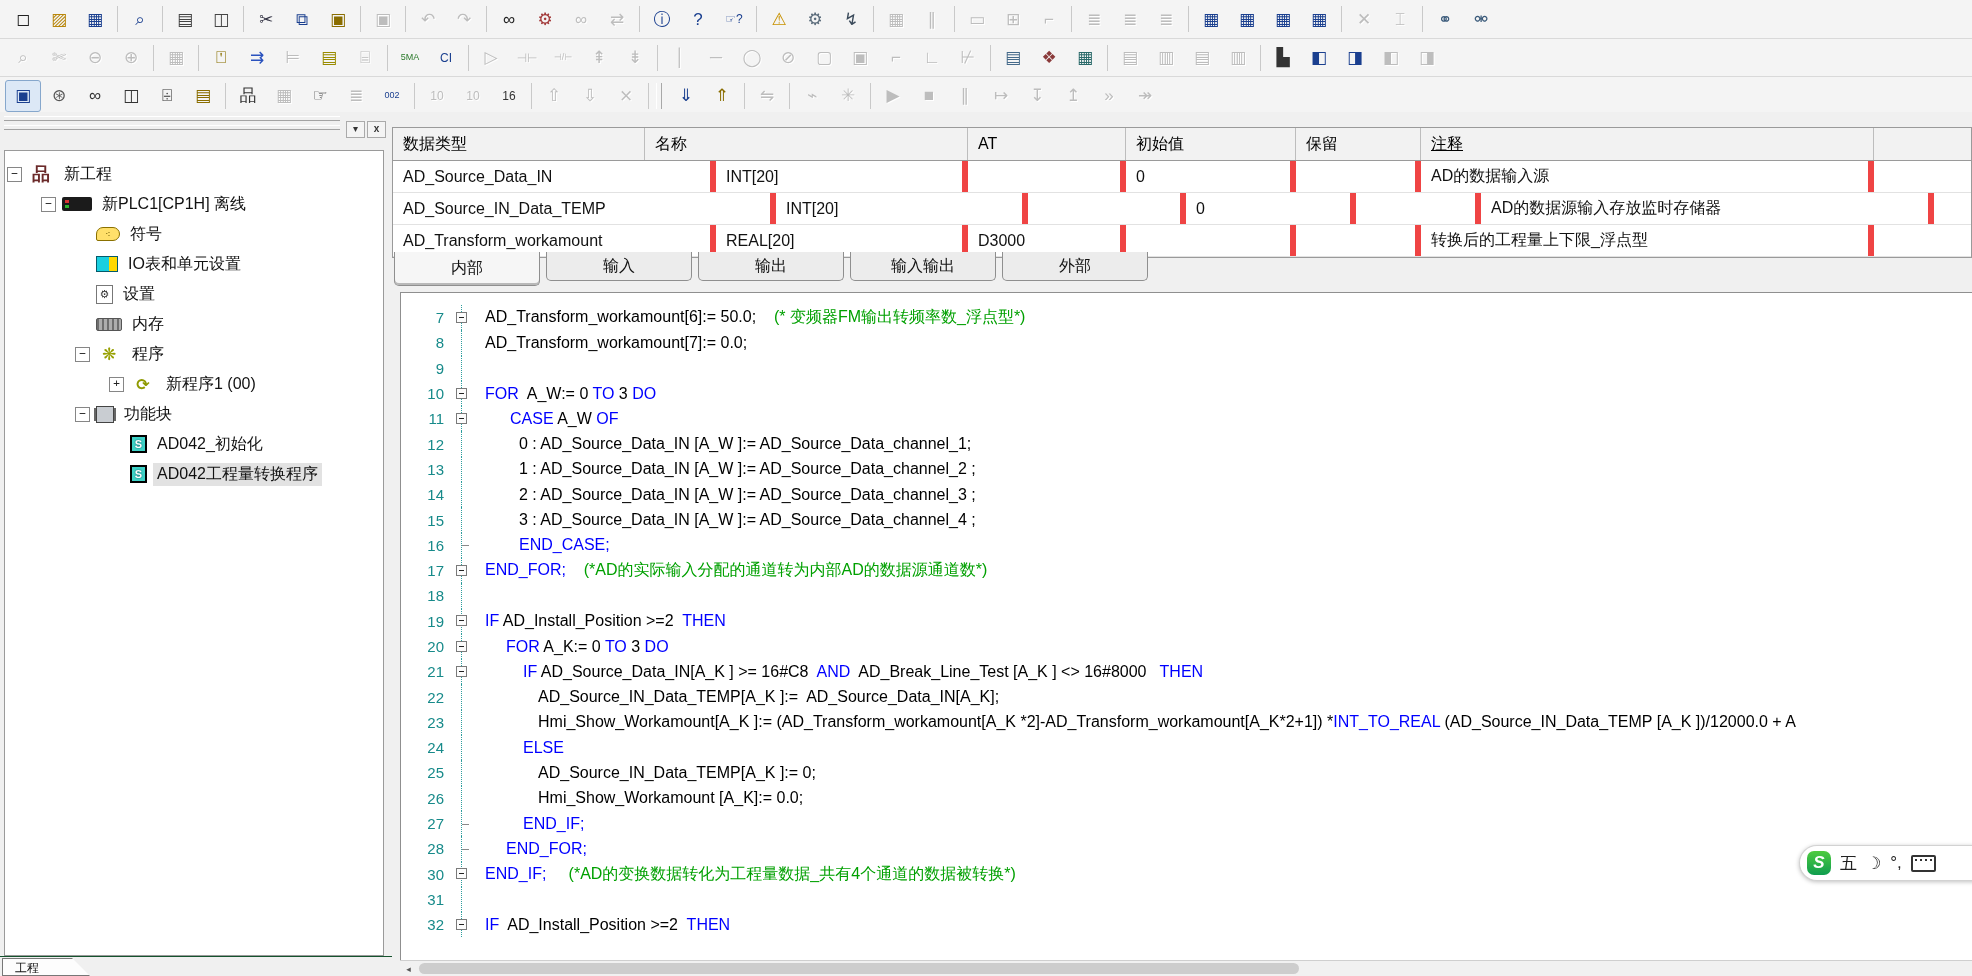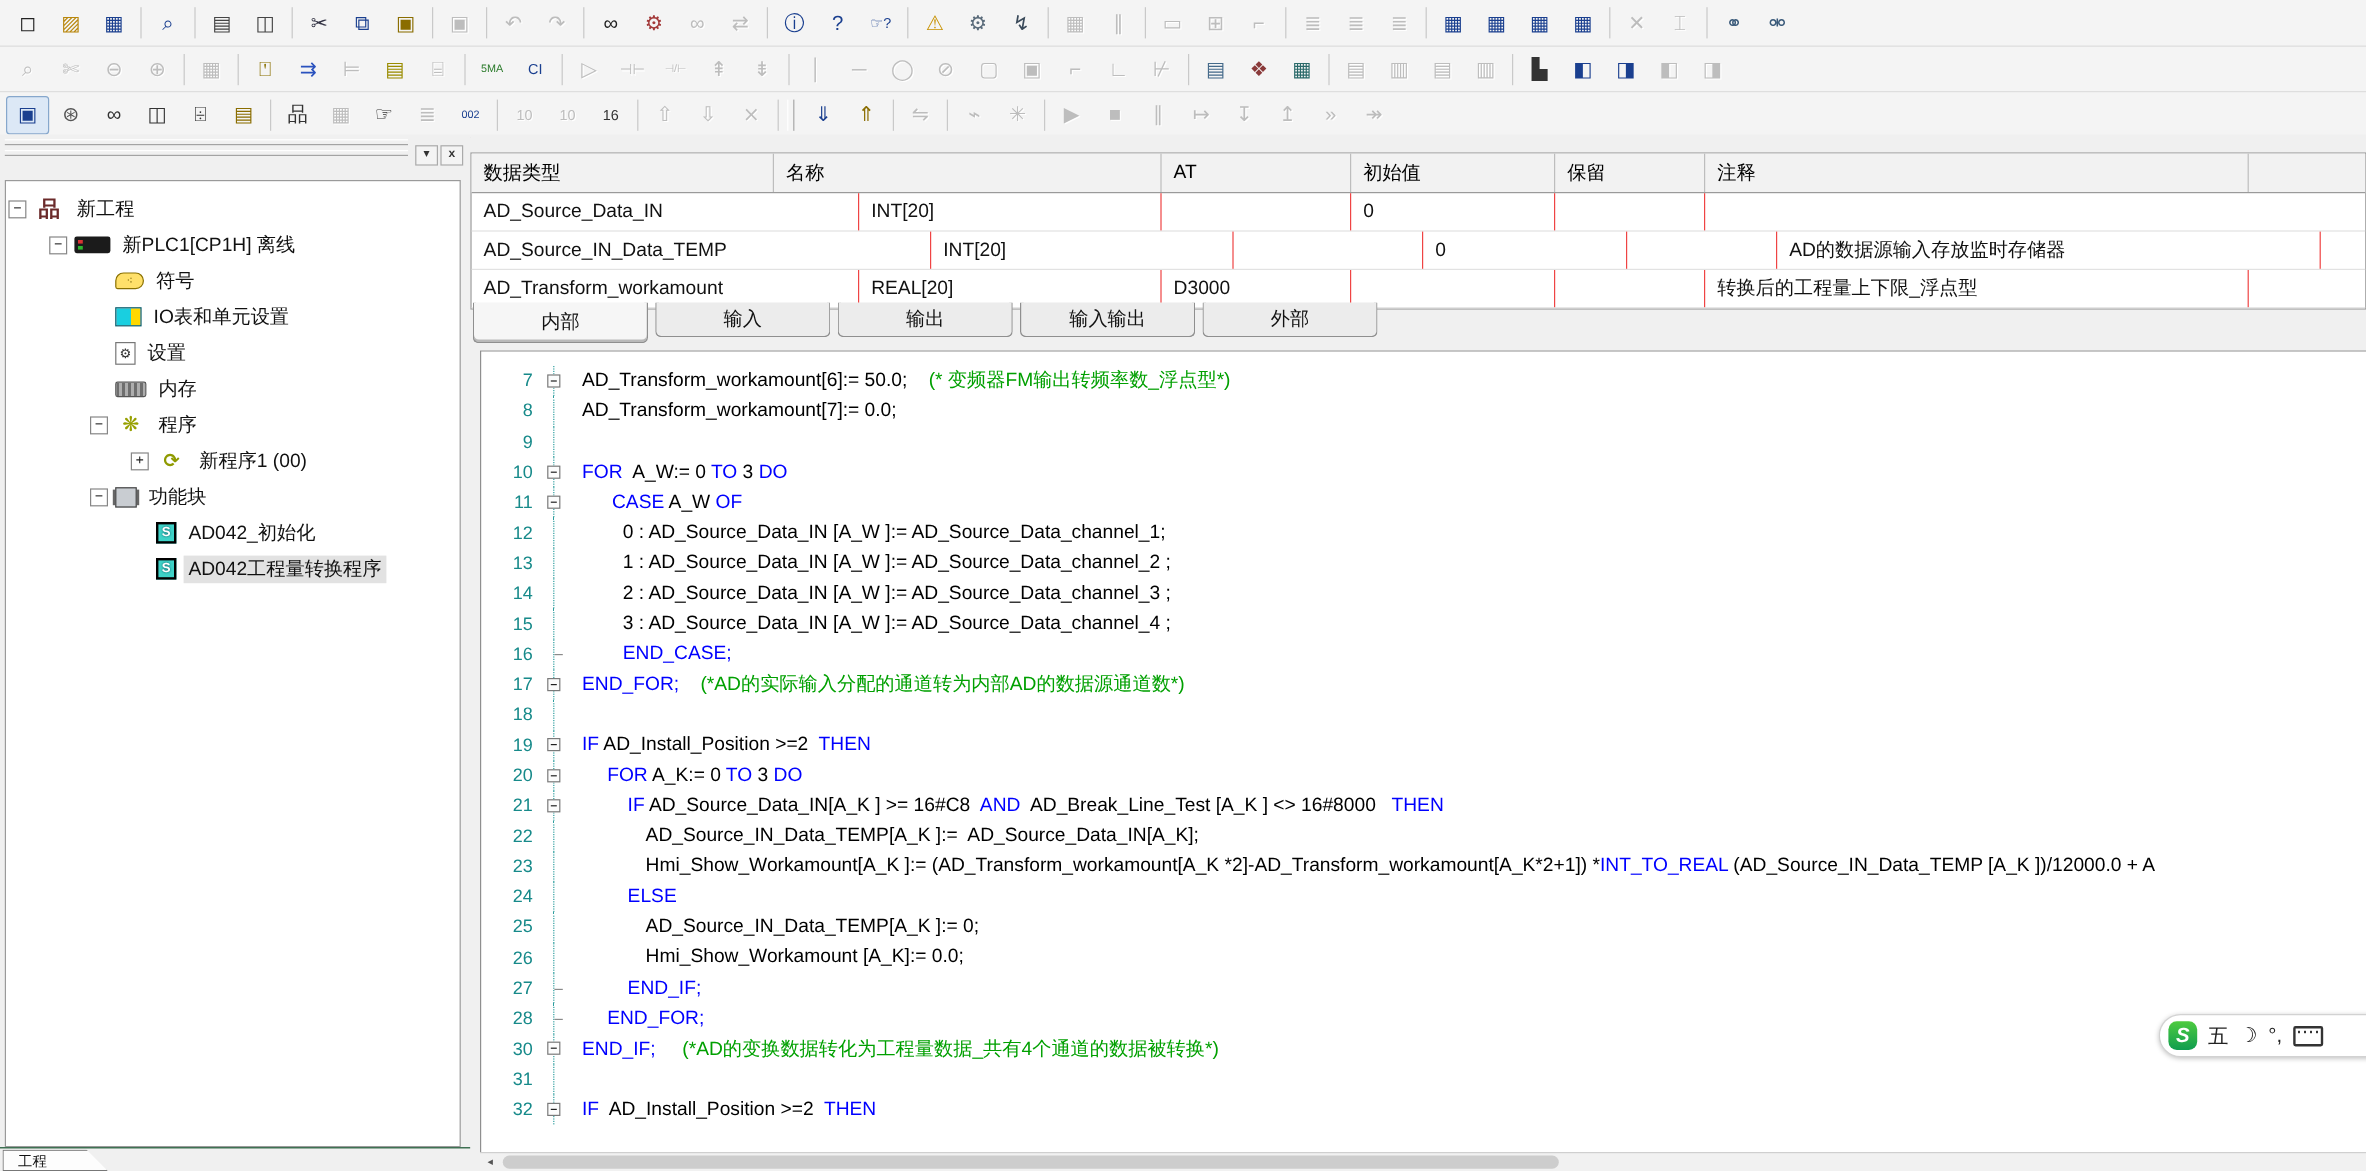--- a/index.html
+++ b/index.html
@@ -59,21 +59,21 @@
     padding-left:12px;color:#111;box-sizing:border-box;border:1px solid #777;}
 
   
   .right{position:absolute;left:392px;top:112px;right:0;bottom:0;background:#f0f0f0;}
 
   
   .vartable{position:absolute;left:0;top:15px;right:0;border:1px solid #9a9a9a;background:#fff;}
   .vt-row{display:flex;height:31px;}
   .vt-row.hdr{height:32px;background:#f2f2f2;border-bottom:1px solid #9a9a9a;}
   .vt-cell{box-sizing:border-box;padding:0 0 0 10px;font-size:16px;color:#111;display:flex;
-    align-items:center;border-right:1px solid #ef4444;overflow:hidden;white-space:nowrap;flex:none;}
+    align-items:center;border-right:6px solid #ef4444;overflow:hidden;white-space:nowrap;flex:none;}
   .vt-row.hdr .vt-cell{border-right:1px solid #bdbdbd;color:#000;}
   .vt-row.body{border-bottom:1px solid #e2e2e2;}
   .vt-row .vt-cell:last-child{border-right:none;flex:1 1 auto;}
 
   
   .vartabs{position:absolute;left:2px;top:140px;height:36px;display:flex;align-items:flex-start;gap:6px;}
   .vtab{width:146px;height:29px;background:#ececec;border:1px solid #8f8f8f;border-top:none;
     border-radius:0 0 5px 5px;font-size:16px;color:#111;display:flex;align-items:center;
     justify-content:center;box-sizing:border-box;}
   .vtab.active{height:34px;background:#f6f6f6;box-shadow:inset 0 -2px 0 #b9b9b9;}
@@ -547,29 +547,30 @@
   </div>
 
   <div class="right">
     <div class="vartable">
         <div class="vt-row hdr">
           <div class="vt-cell" style="width: 252px;">数据类型</div>
           <div class="vt-cell" style="width: 323px;">名称</div>
           <div class="vt-cell" style="width: 158px;">AT</div>
           <div class="vt-cell" style="width: 170px;">初始值</div>
           <div class="vt-cell" style="width: 125px;">保留</div>
-          <div class="vt-cell" style="width: 453px;">注释</div>
+          <div class="vt-cell" style="width: 453px; text-decoration: underline;">注释</div>
           <div class="vt-cell" style="width: 99px;"></div>
         </div>
         <div class="vt-row body">
           <div class="vt-cell" style="width: 323px;">AD_Source_Data_IN</div>
           <div class="vt-cell" style="width: 252px;">INT[20]</div>
           <div class="vt-cell" style="width: 158px;"></div>
           <div class="vt-cell" style="width: 170px;">0</div>
           <div class="vt-cell" style="width: 125px;"></div>
+          <div class="vt-cell" style="width: 453px;">AD的数据输入源</div>
           <div class="vt-cell" style="width: 99px;"></div>
         </div>
         <div class="vt-row body">
           <div class="vt-cell" style="width: 383px;">AD_Source_IN_Data_TEMP</div>
           <div class="vt-cell" style="width: 252px;">INT[20]</div>
           <div class="vt-cell" style="width: 158px;"></div>
           <div class="vt-cell" style="width: 170px;">0</div>
           <div class="vt-cell" style="width: 125px;"></div>
           <div class="vt-cell" style="width: 453px;">AD的数据源输入存放监时存储器</div>
           <div class="vt-cell" style="width: 99px;"></div>

